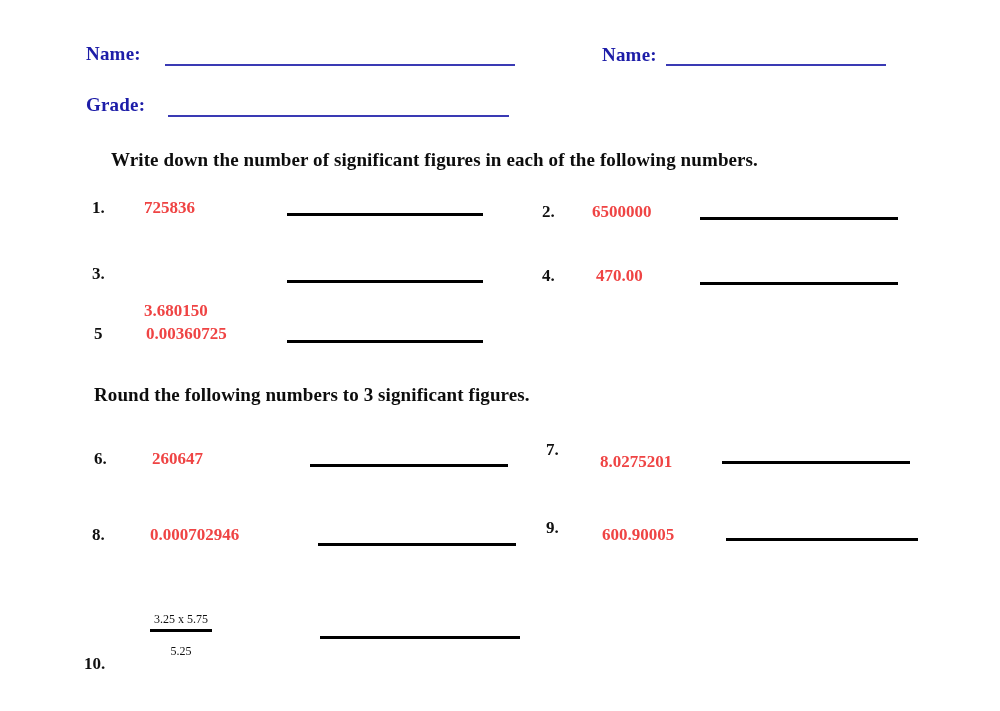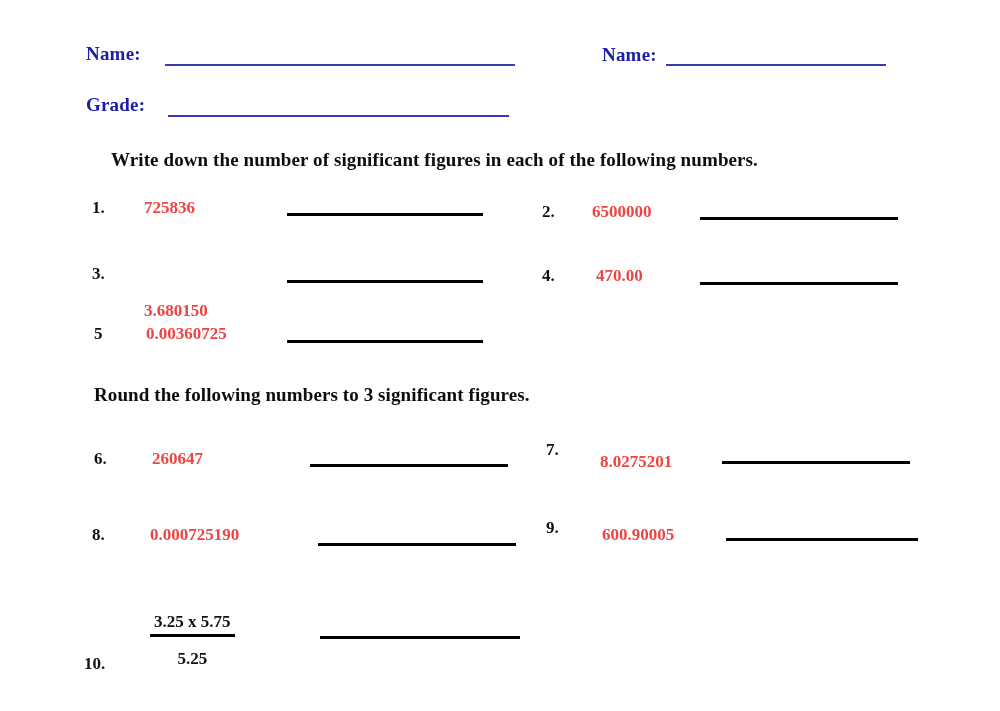--- a/index.html
+++ b/index.html
@@ -62,22 +62,22 @@
   }
   .answer-rule {
     position: absolute;
     height: 0;
     border-top: 3px solid #000000;
   }
   
   .fraction {
     position: absolute;
     text-align: center;
-    font-weight: bold;
-    font-size: 17px;
+    font-weight: normal;
+    font-size: 12px;
     color: #111111;
     white-space: nowrap;
   }
   .fraction .numerator {
     display: block;
     padding: 0 4px 2px 4px;
   }
   .fraction .frac-bar {
     display: block;
     height: 0;
@@ -129,21 +129,21 @@
 
   <span class="q-num" style="left:94px; top:449px;">6.</span>
   <span class="q-val" style="left:152px; top:449px;">260647</span>
   <span class="answer-rule" style="left:310px; top:464px; width:198px;"></span>
 
   <span class="q-num" style="left:546px; top:440px;">7.</span>
   <span class="q-val" style="left:600px; top:452px;">8.0275201</span>
   <span class="answer-rule" style="left:722px; top:461px; width:188px;"></span>
 
   <span class="q-num" style="left:92px; top:525px;">8.</span>
-  <span class="q-val" style="left:150px; top:525px;">0.000725190</span>
+  <span class="q-val" style="left:150px; top:525px;">0.000702946</span>
   <span class="answer-rule" style="left:318px; top:543px; width:198px;"></span>
 
   <span class="q-num" style="left:546px; top:518px;">9.</span>
   <span class="q-val" style="left:602px; top:525px;">600.90005</span>
   <span class="answer-rule" style="left:726px; top:538px; width:192px;"></span>
 
   <span class="q-num" style="left:84px; top:654px;">10.</span>
   <span class="fraction" style="left:150px; top:612px;">
     <span class="numerator">3.25  x  5.75</span>
     <span class="frac-bar"></span>

